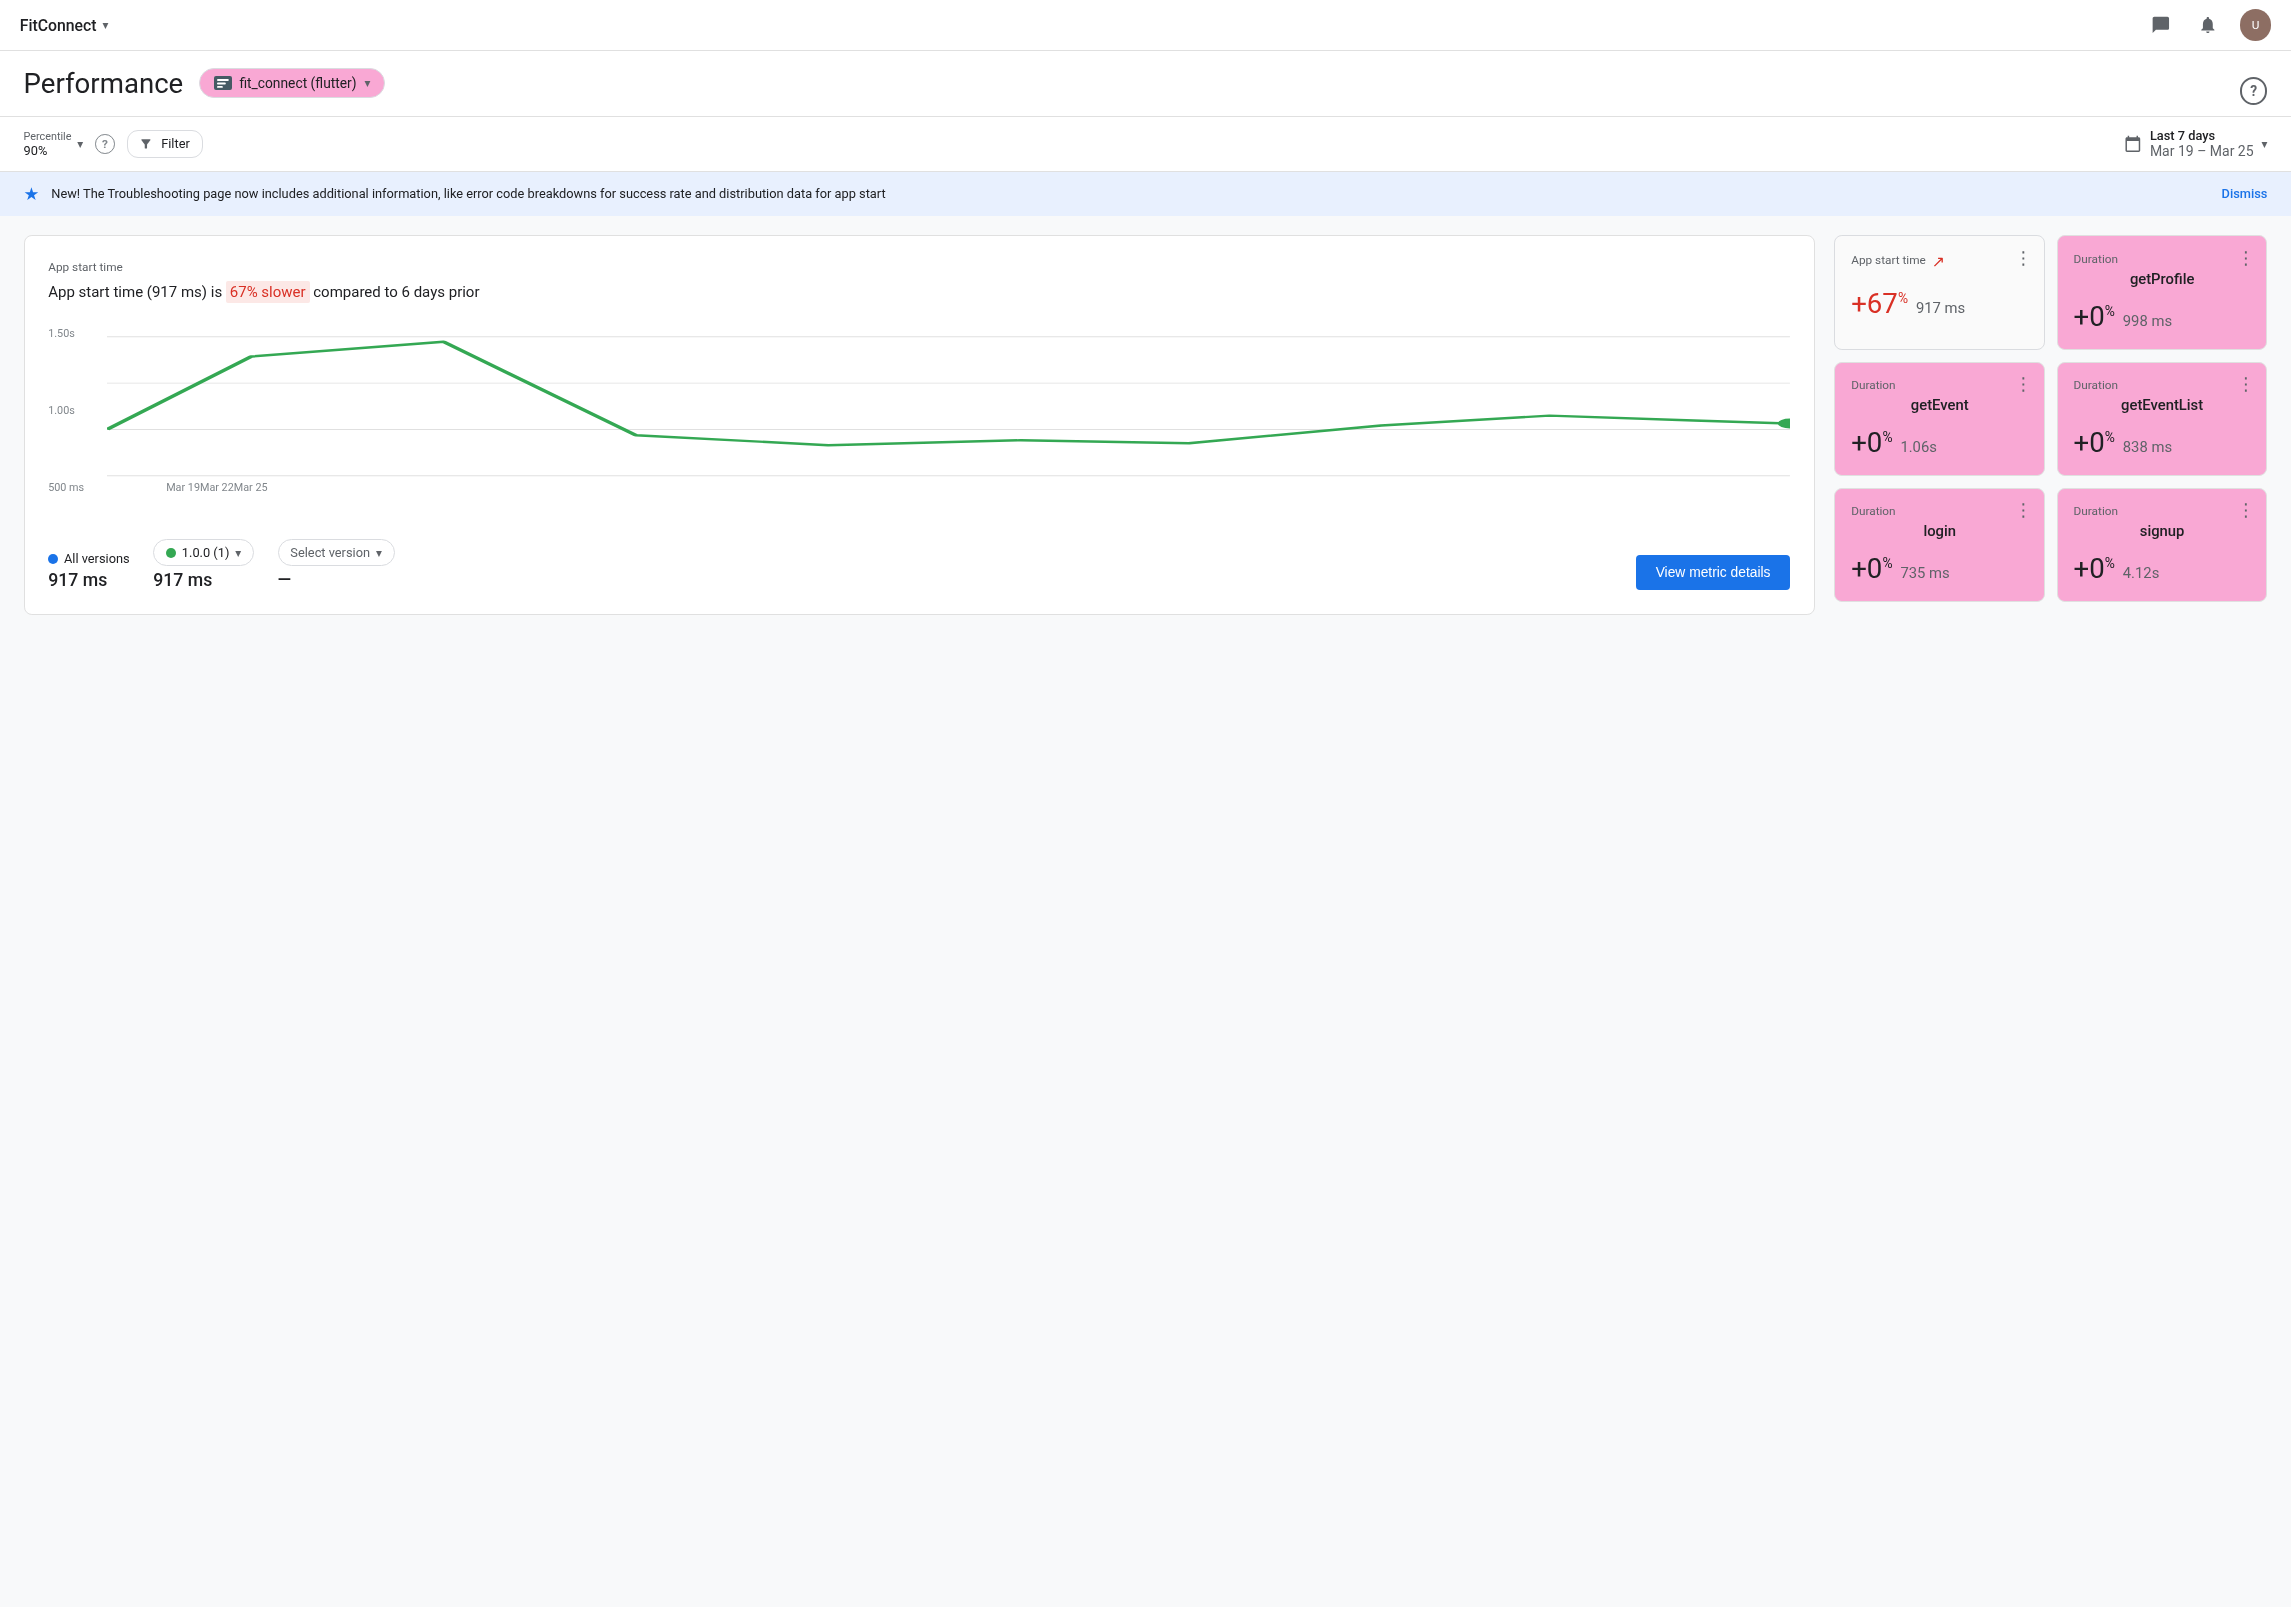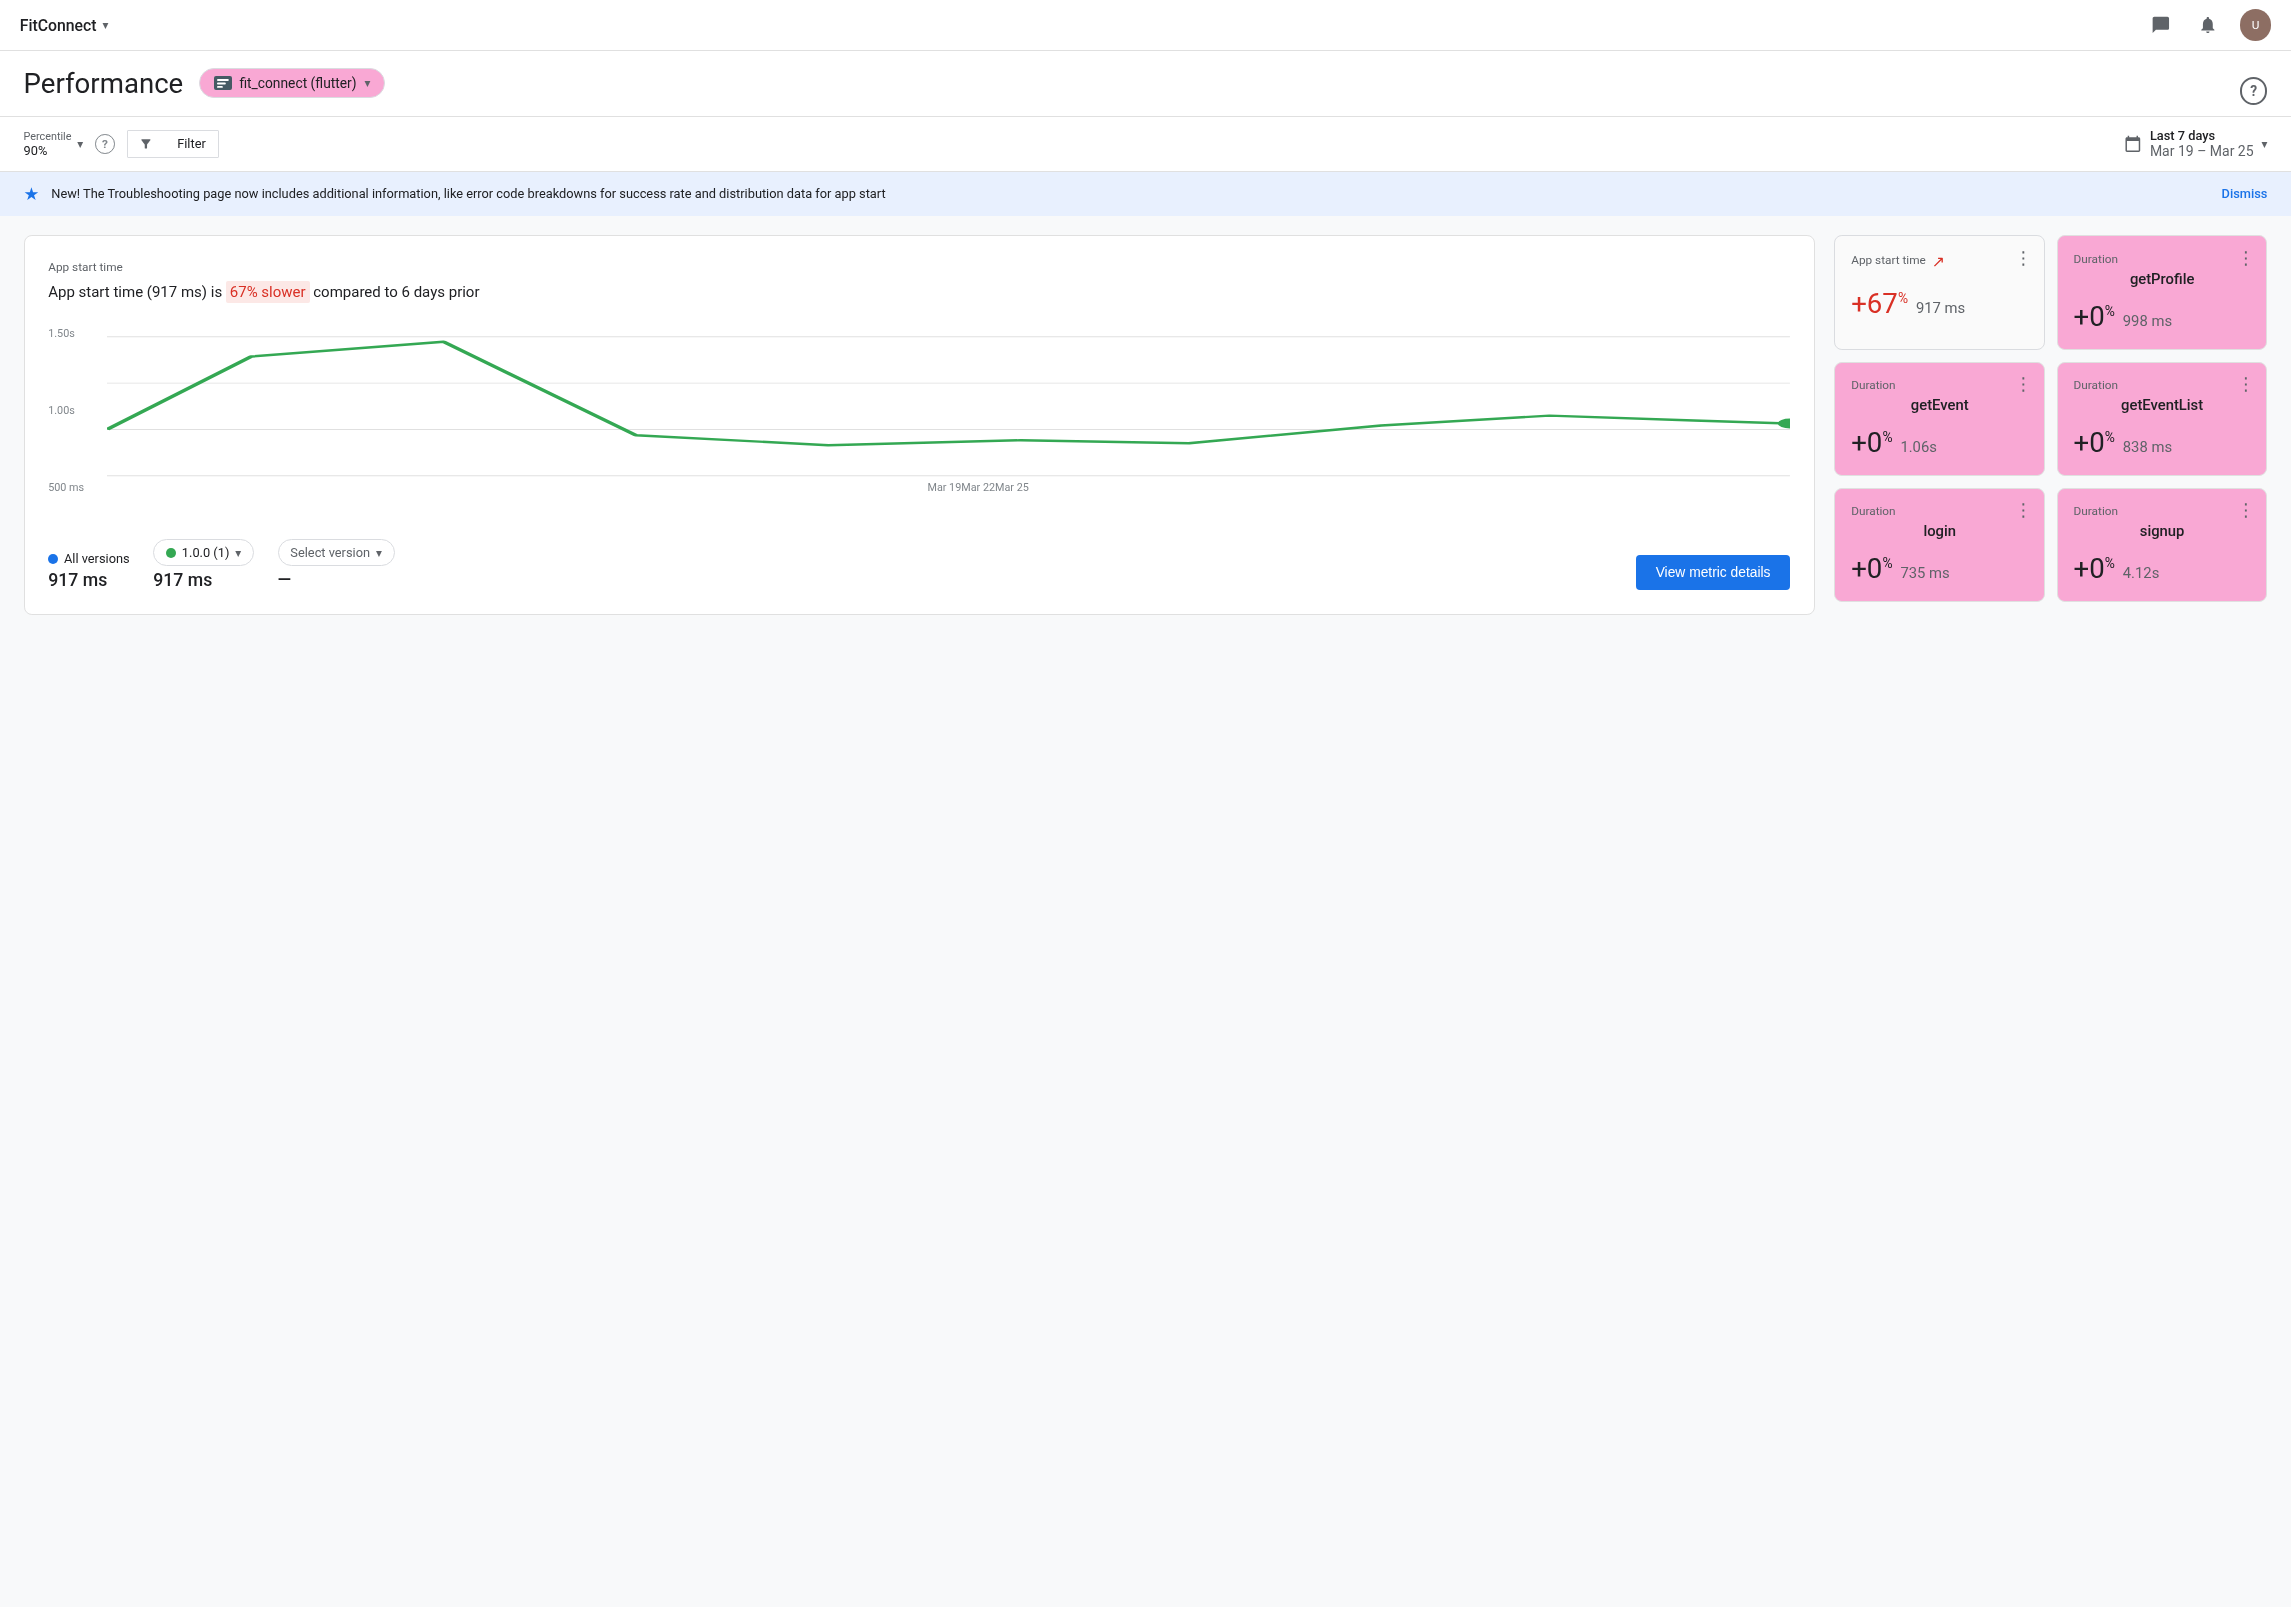--- a/index.html
+++ b/index.html
@@ -36,22 +36,22 @@
     .filter-bar {
       background: #fff; padding: 11.8px 23.6px;
       display: flex; align-items: center; justify-content: space-between;
       border-bottom: 1px solid #e0e0e0;
     }
     .filter-left { display: flex; align-items: center; gap: 11.8px; }
     .percentile-btn { display: flex; align-items: center; gap: 3.9px; cursor: pointer; font-size: 12.8px; color: #202124; }
     .percentile-label { font-size: 10.8px; color: #5f6368; display: block; }
     .percentile-val { font-size: 12.8px; color: #202124; display: block; }
     .filter-btn {
-      display: flex; align-items: center; gap: 24px;
-      border: 1px solid #dadce0; border-radius: 1px; padding: 5.9px 11.8px;
+      display: flex; align-items: center; gap: 8px;
+      border: 1px solid #dadce0; border-radius: 11px; padding: 5.9px 11.8px;
       cursor: pointer; font-size: 12.8px; color: #202124; background: #fff;
     }
     .date-range { display: flex; align-items: center; gap: 7.9px; cursor: pointer; font-size: 12.8px; color: #202124; }
     .date-range-title { font-size: 12.8px; font-weight: 500; color: #202124; }
     .date-range-sub { font-size: 14px; color: #5f6368; }
 
     
     .banner {
       background: #e8f0fe; padding: 11.8px 23.6px;
       display: flex; align-items: center; justify-content: space-between;
@@ -71,21 +71,21 @@
       flex: 1; padding: 23.6px; min-width: 0;
     }
     .section-label { font-size: 11.8px; color: #5f6368; margin-bottom: 7.9px; }
     .headline { font-size: 15px; font-weight: 400; color: #202124; line-height: 1.4; margin-bottom: 23.6px; }
     .headline .highlight { color: #d93025; background: #fce8e6; padding: 2px 3.9px; border-radius: 2px; }
 
     
     .chart-container { position: relative; height: 197px; margin-bottom: 7.9px; }
     .chart-y-labels { position: absolute; left: 0; top: 0; bottom: 29.6px; display: flex; flex-direction: column; justify-content: space-between; font-size: 10.8px; color: #80868b; width: 54px; }
     .chart-area { position: absolute; left: 59px; right: 0; top: 0; bottom: 29.6px; }
-    .chart-x-labels { position: absolute; left: 59px; right: 0; bottom: 0; display: flex; justify-content: center; font-size: 10.8px; color: #80868b; }
+    .chart-x-labels { position: absolute; left: 59px; right: 0; bottom: 0; display: flex; justify-content: flex-start; font-size: 10.8px; color: #80868b; }
 
     
     .legend-row { display: flex; align-items: flex-end; gap: 23.6px; margin-top: 15.8px; }
     .legend-item { display: flex; flex-direction: column; gap: 3.9px; }
     .legend-dot-row { display: flex; align-items: center; gap: 5.9px; font-size: 12.8px; color: #202124; }
     .dot { width: 9.9px; height: 9.9px; border-radius: 50%; }
     .dot-blue { background: #1a73e8; }
     .dot-green { background: #34a853; }
     .legend-value { font-size: 17.7px; font-weight: 500; color: #202124; }
     .version-selector {

